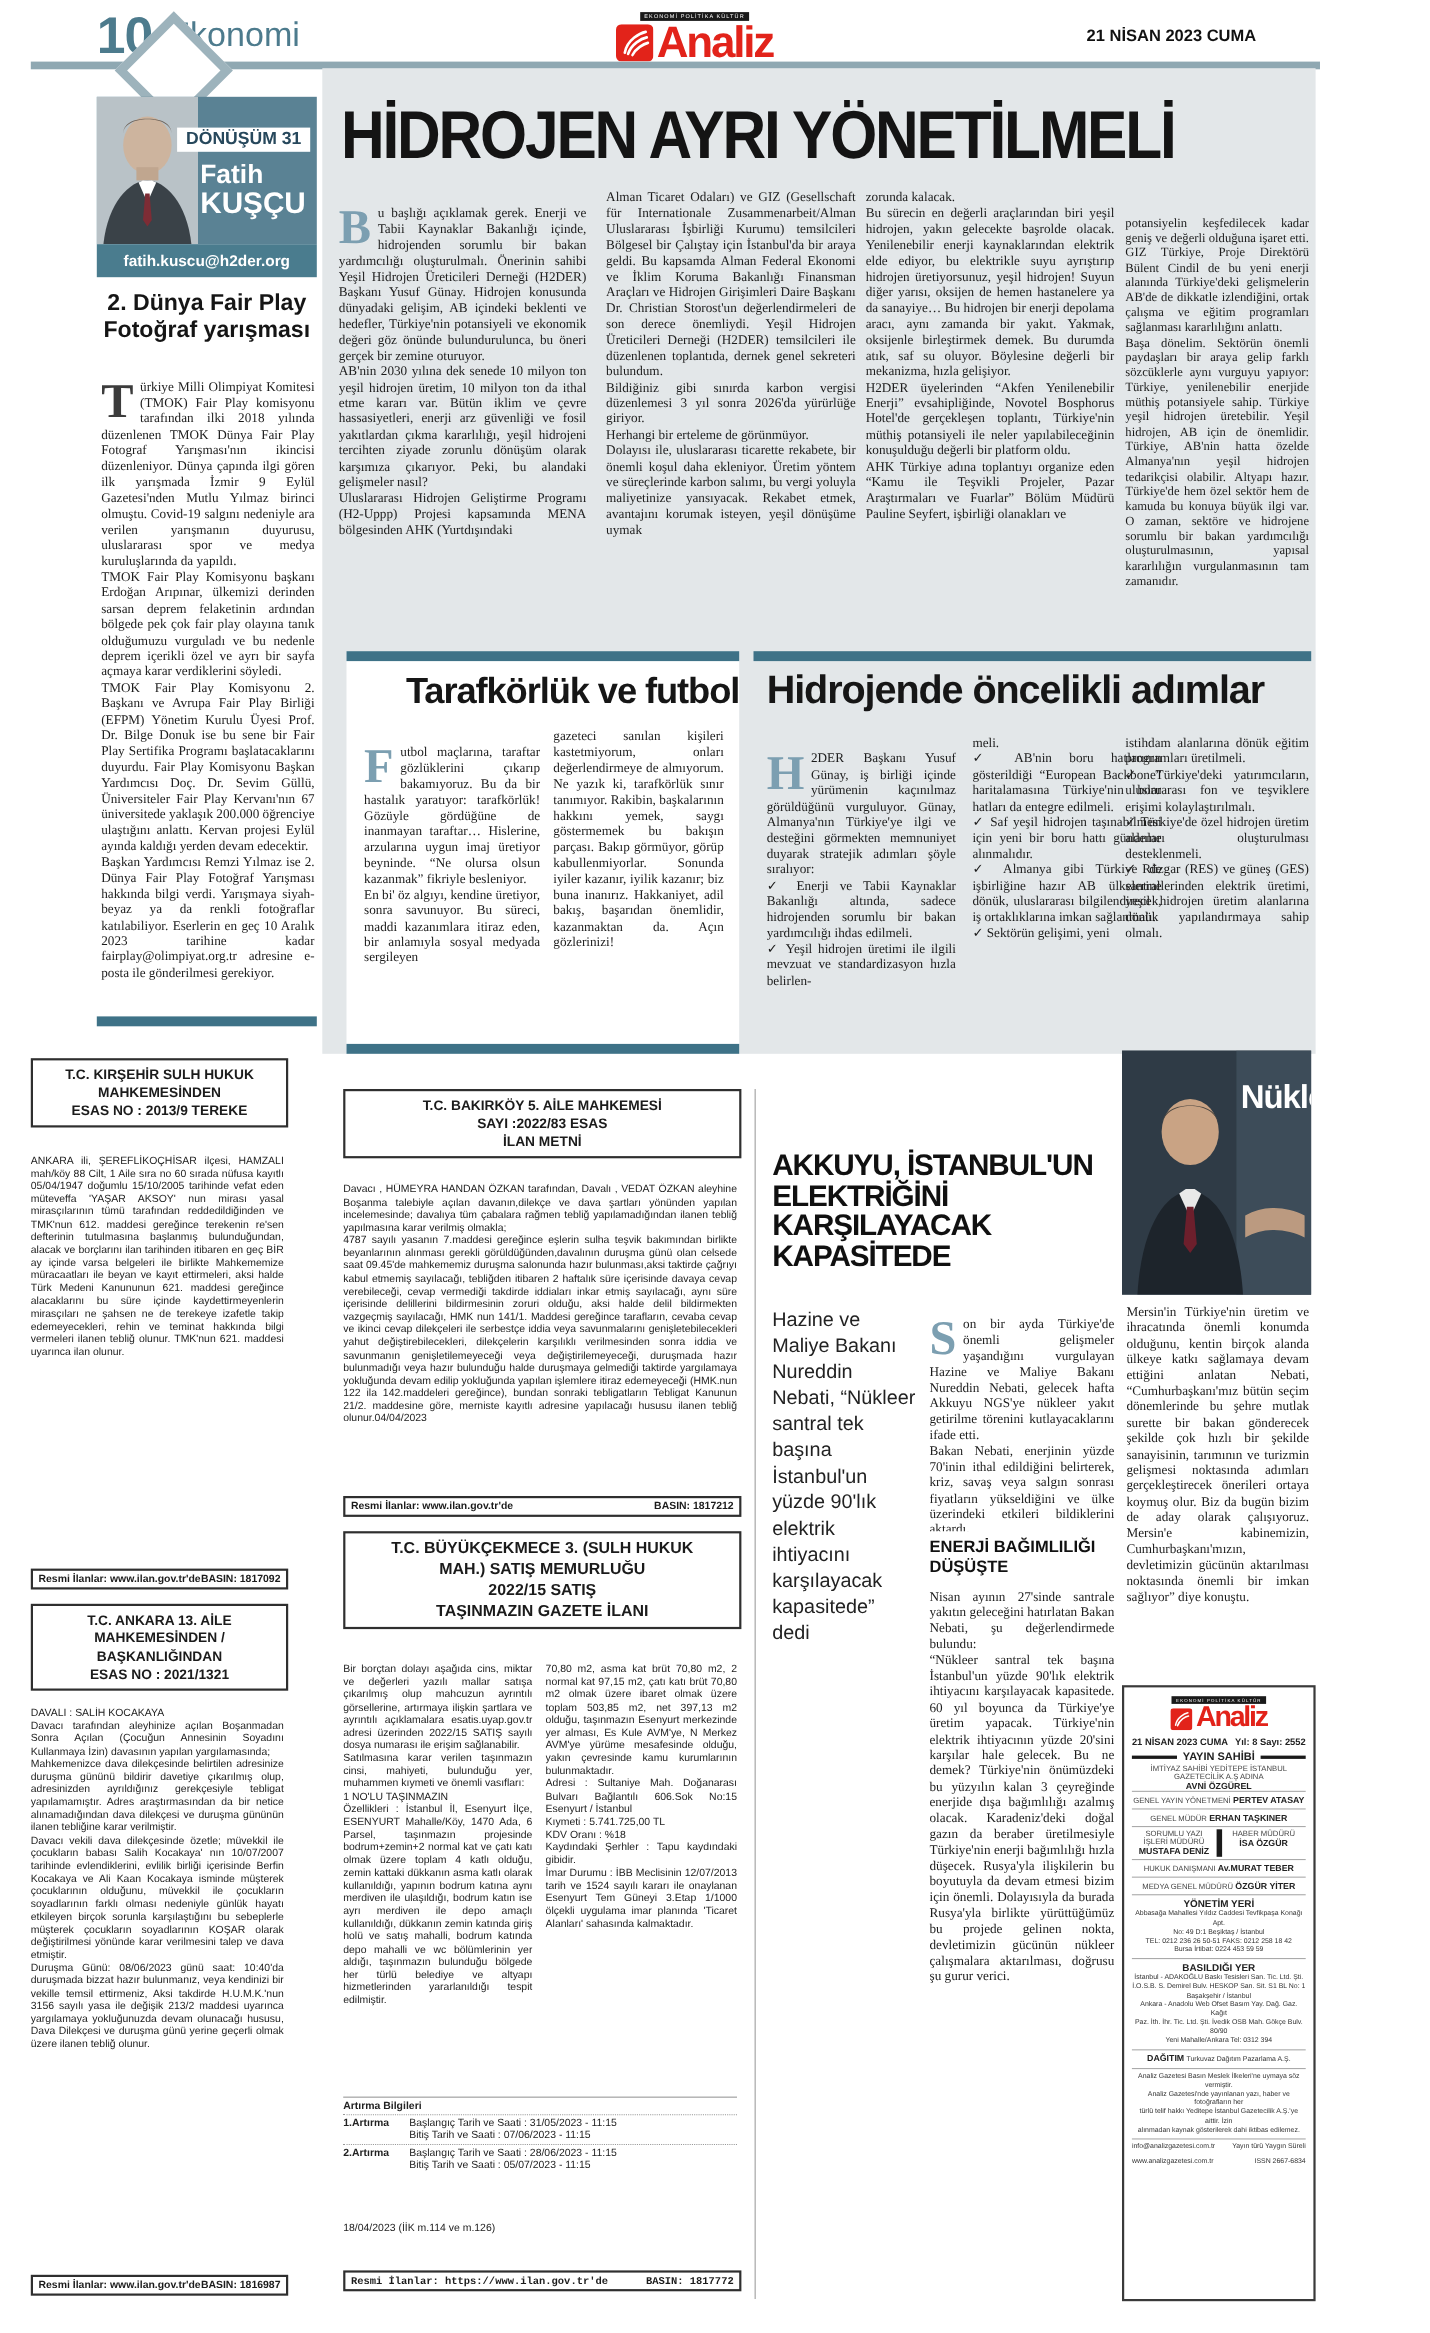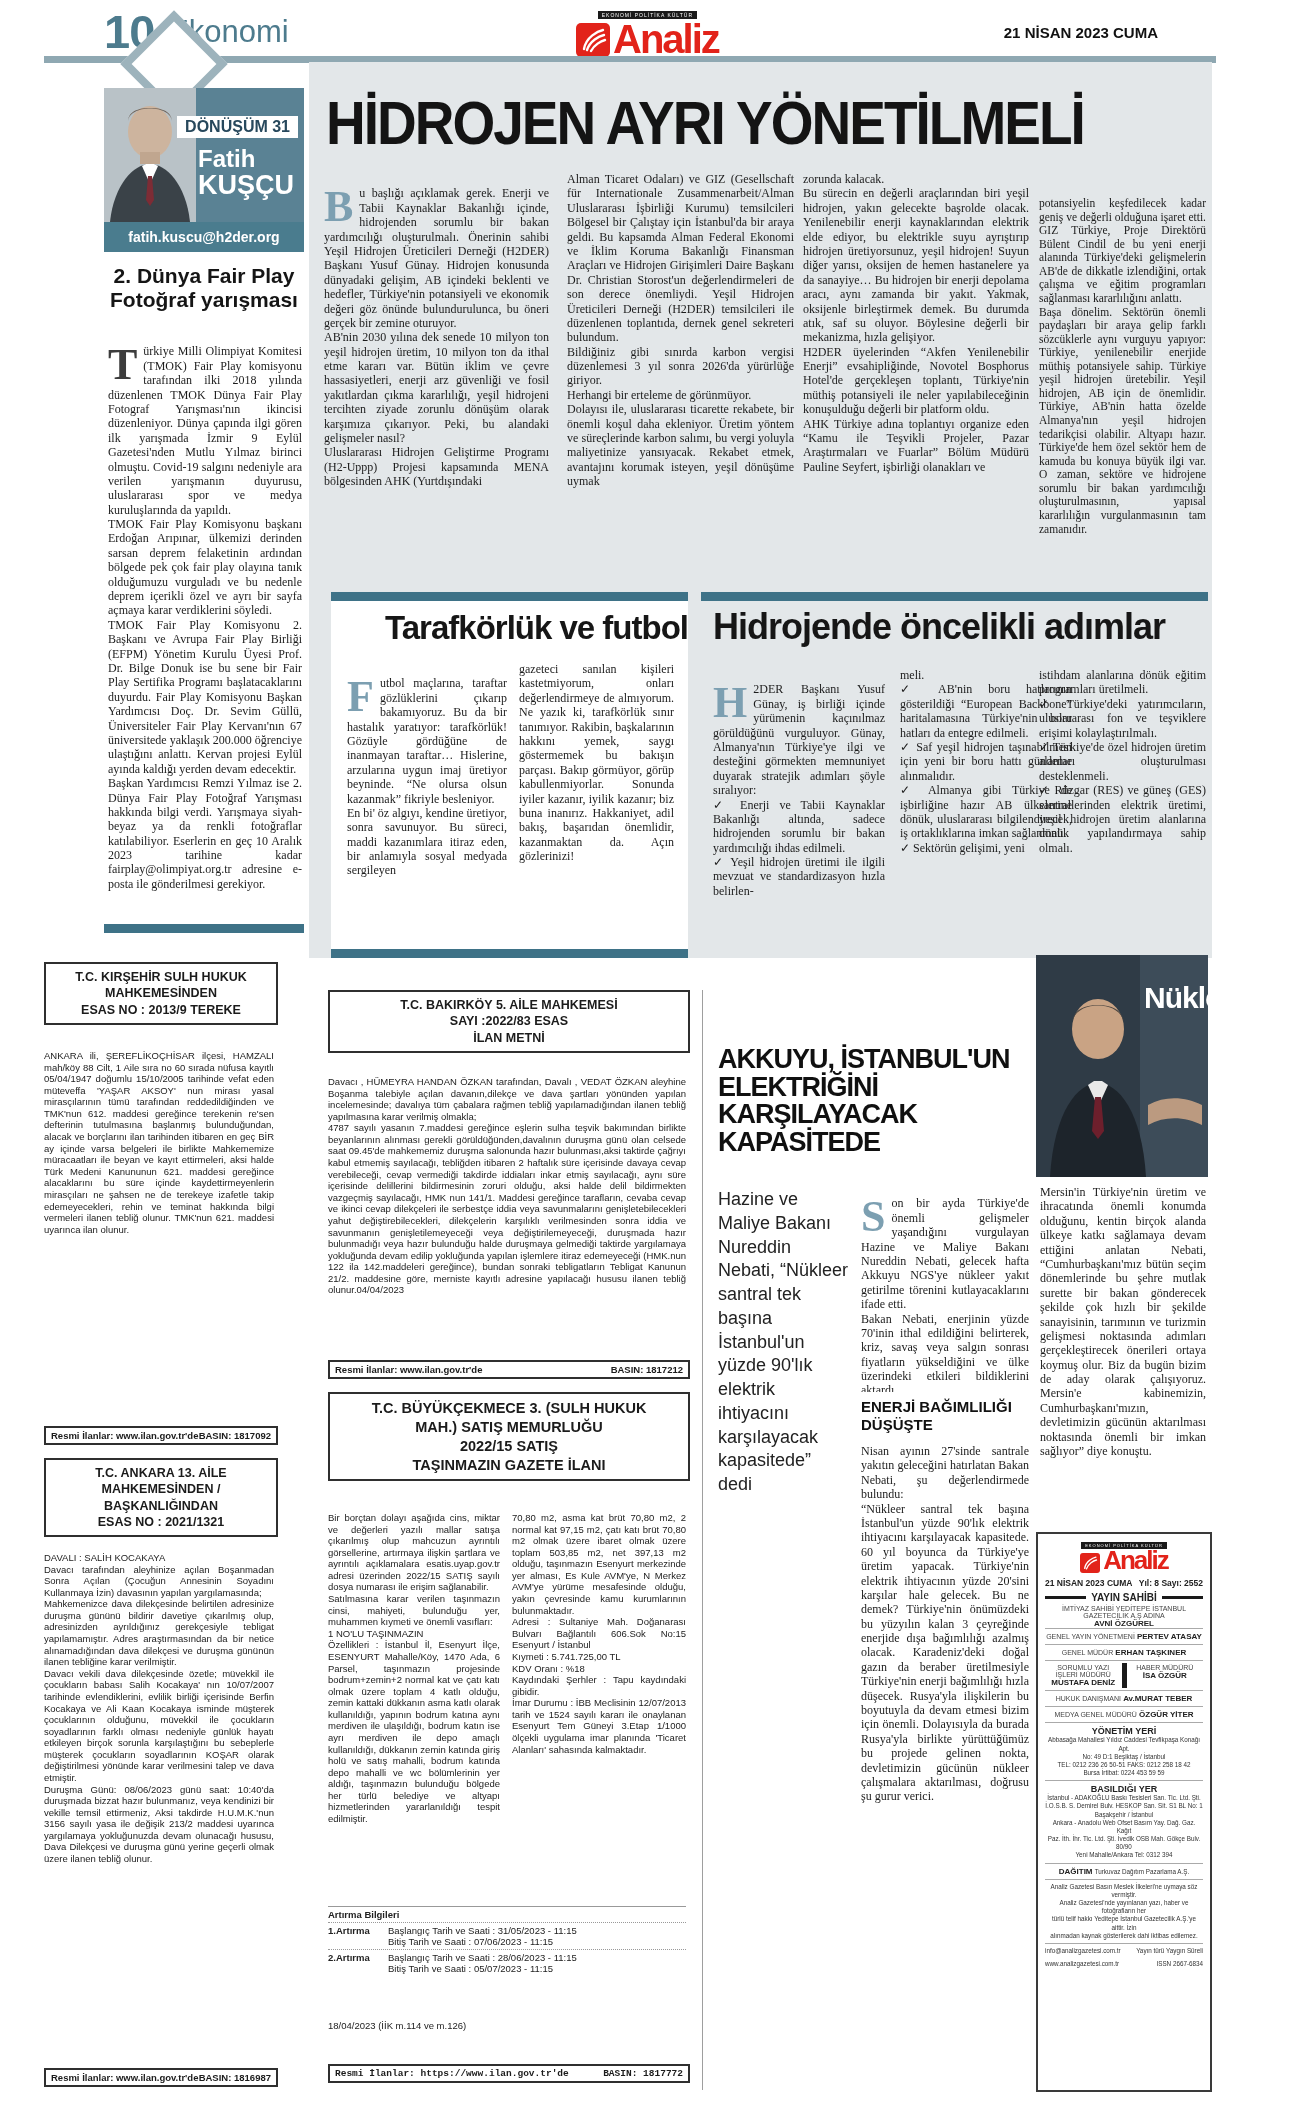--- a/index.html
+++ b/index.html
@@ -1,17 +1,17 @@
 <!DOCTYPE html>
 <html><head>
 <meta charset="utf-8">
 <style>
   html,body{margin:0;padding:0;background:#fff;}
   .page{position:relative;width:1200px;height:2121px;background:#fff;overflow:hidden;
-        font-family:"Liberation Sans",sans-serif;color:#1b1b1b;margin-left:16px;}
+        font-family:"Liberation Sans",sans-serif;color:#1b1b1b;}
   .abs{position:absolute;}
   
   .pagenum{font-size:47px;font-weight:700;color:#4d7b8d;letter-spacing:-1px;}
   .sectionname{font-size:31px;color:#4d7b8d;font-weight:400;}
   .pagedate{font-size:15px;font-weight:700;color:#111;}
   .toprule{background:#8fa8b2;height:7px;}
   .diamond{width:60px;height:60px;border:8px solid #9db3bc;background:#fff;transform:rotate(45deg);}
   .logo-tag{background:#1a1a1a;color:#fff;font-size:5px;letter-spacing:1px;padding:1px 4px;display:inline-block;}
   .logo-word{color:#e2231a;font-weight:900;font-size:40px;letter-spacing:-2px;line-height:0.9;font-family:"Liberation Sans",sans-serif;}
   .logo-ico{display:inline-block;vertical-align:-4px;margin-right:3px;}

